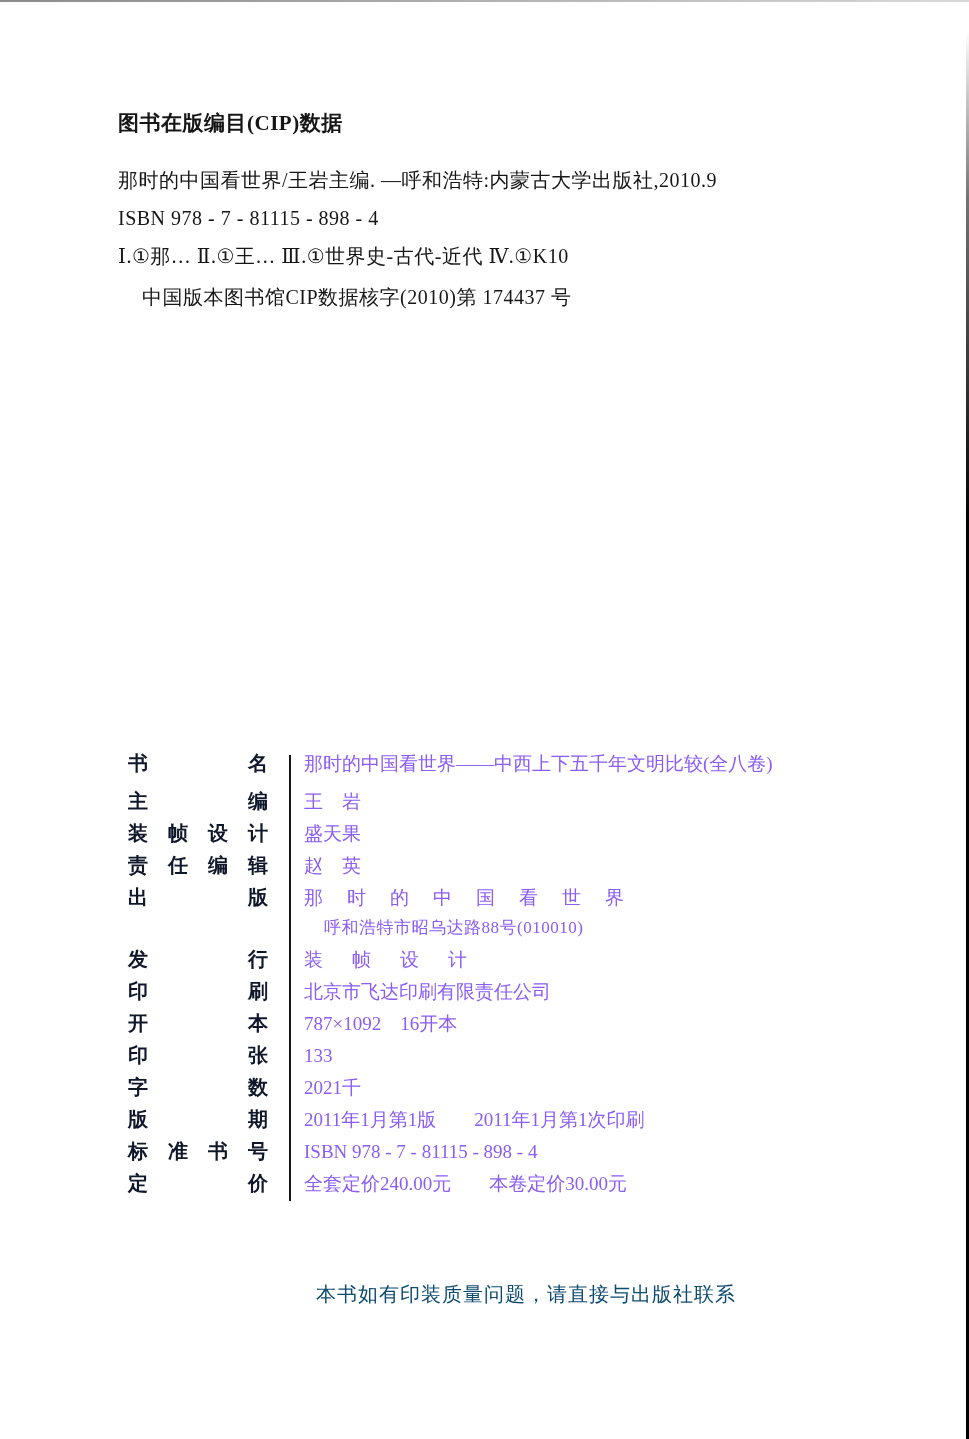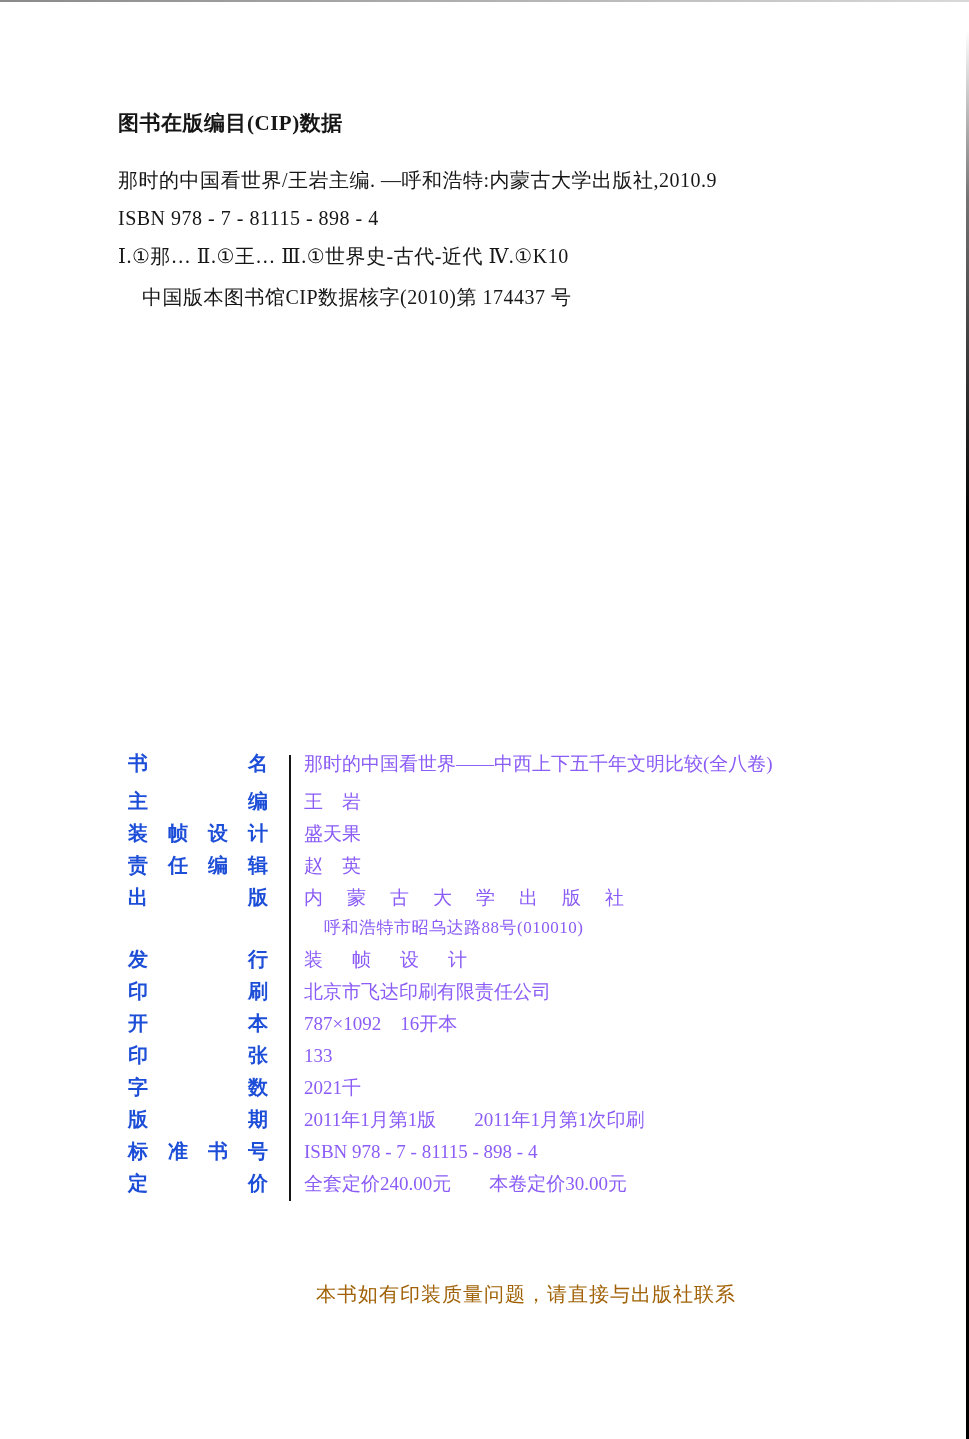--- a/index.html
+++ b/index.html
@@ -73,21 +73,21 @@
   .c-label {
     flex: 0 0 140px;
     width: 140px;
     text-align: justify;
     text-align-last: justify;
     -moz-text-align-last: justify;
     font-family: "Liberation Sans", "DejaVu Sans", sans-serif;
     font-weight: 700;
     font-size: 20px;
     line-height: 22px;
-    color: #1d4ed8;
+    color: #0f172a;
   }
   .c-value {
     margin-left: 36px;
     font-size: 19px;
     line-height: 22px;
     white-space: nowrap;
     color: #8b5cf6;
   }
   .c-value .main-line { display: block; }
   .c-value .sub-line {
@@ -101,21 +101,21 @@
   .spaced-wider { letter-spacing: 29px; }
 
   
   .footer-note {
     position: absolute;
     left: 316px;
     top: 1281px;
     font-size: 20px;
     letter-spacing: 1px;
     white-space: nowrap;
-    color: #a16207;
+    color: #0c4a6e;
   }
 </style>
 </head>
 <body>
 
 <div class="top-edge"></div>
 <div class="right-edge"></div>
 
 <div class="cip-block">
   <div class="cip-header">图书在版编目(CIP)数据</div>
@@ -144,21 +144,21 @@
   </div>
 
   <div class="c-row">
     <span class="c-label">责任编辑</span>
     <span class="c-value">赵　英</span>
   </div>
 
   <div class="c-row">
     <span class="c-label">出版</span>
     <span class="c-value">
-      <span class="main-line spaced-wide">内蒙古大学出版社</span>
+      <span class="main-line spaced-wide">那时的中国看世界</span>
       <span class="sub-line">呼和浩特市昭乌达路88号(010010)</span>
     </span>
   </div>
 
   <div class="c-row">
     <span class="c-label">发行</span>
     <span class="c-value spaced-wider">装帧设计</span>
   </div>
 
   <div class="c-row">

